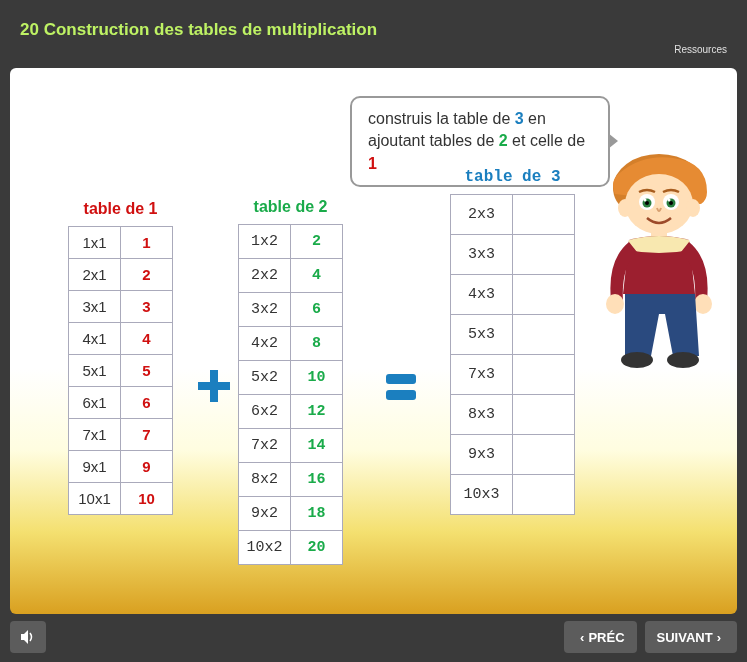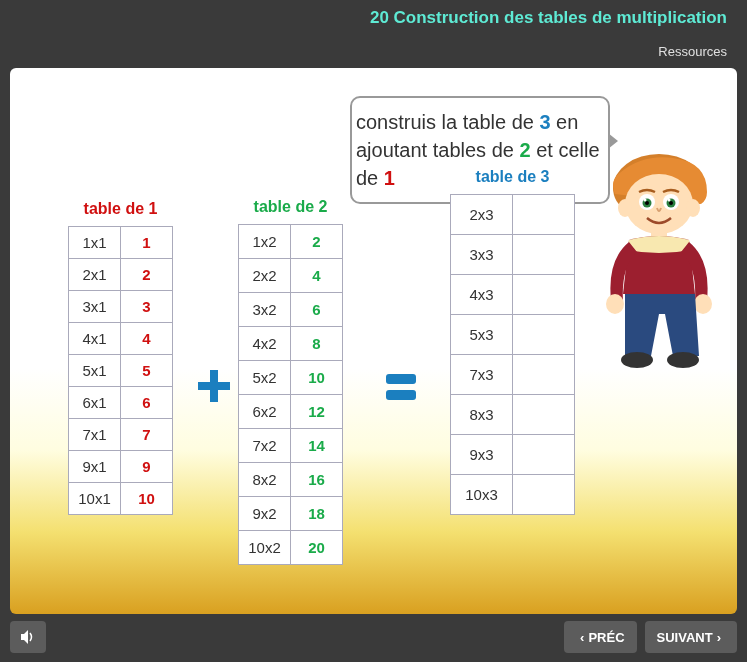--- a/index.html
+++ b/index.html
@@ -10,34 +10,33 @@
     height: 662px;
     overflow: hidden;
   }
   .frame {
     width: 747px;
     height: 662px;
     background: #3a3a3a;
     position: relative;
   }
   .header {
-    padding: 8px 20px 8px 20px;
-    color: #5eead4;
-    text-align: right;
+    padding: 20px 20px 8px 20px;
+    color: #bef264;
   }
   .title {
     font-size: 17px;
     font-weight: bold;
   }
   .resources {
     position: absolute;
     right: 20px;
     top: 44px;
     color: #e0e0e0;
-    font-size: 13px;
+    font-size: 10px;
     cursor: pointer;
   }
   .stage {
     position: absolute;
     left: 10px;
     right: 10px;
     top: 68px;
     bottom: 48px;
     background: linear-gradient(to bottom, #fff 0%, #fff 55%, #fffde0 70%, #f4e070 85%, #d9a020 100%);
     border-radius: 6px;
@@ -45,22 +44,22 @@
   }
 
   
   .bubble {
     position: absolute;
     left: 340px;
     top: 28px;
     background: #fff;
     border: 2px solid #999;
     border-radius: 10px;
-    padding: 10px 4px;
-    font-size: 20px;
+    padding: 10px 16px;
+    font-size: 16px;
     line-height: 1.4;
     color: #333;
     max-width: 260px;
   }
   .bubble::after {
     content: "";
     position: absolute;
     right: -10px;
     top: 35px;
     width: 0; height: 0;
@@ -96,23 +95,23 @@
   .tbl td.expr { width: 52px; color: #333; }
   .tbl td.val  { width: 52px; font-weight: bold; }
 
   .tbl1 { left: 58px; top: 132px; }
   .tbl1 .caption { color: #d01010; }
   .tbl1 td.val { color: #d01010; }
 
   .tbl2 { left: 228px; top: 130px; }
   .tbl2 .caption { color: #1aab4a; }
   .tbl2 td.val { color: #1aab4a; }
-  .tbl2 td { height: 34px; }
-
-  .tbl3 { left: 440px; top: 100px; }
+  .tbl2 td { height: 34px; font-family: Liberation Mono, monospace; }
+
+  .tbl3 { left: 440px; top: 100px; font-family: Liberation Mono, monospace; }
   .tbl3 .caption { color: #1b7fbf; }
   .tbl3 td.expr { width: 62px; }
   .tbl3 td.val { width: 62px; }
   .tbl3 td { height: 40px; }
 
   
   .op {
     position: absolute;
     top: 300px;
     width: 36px;

